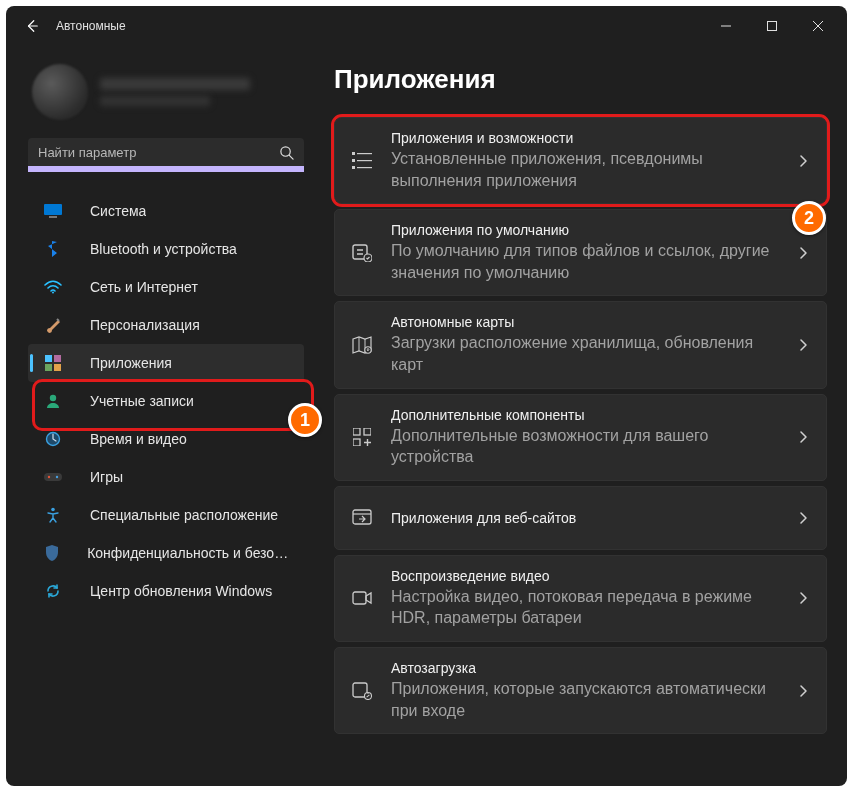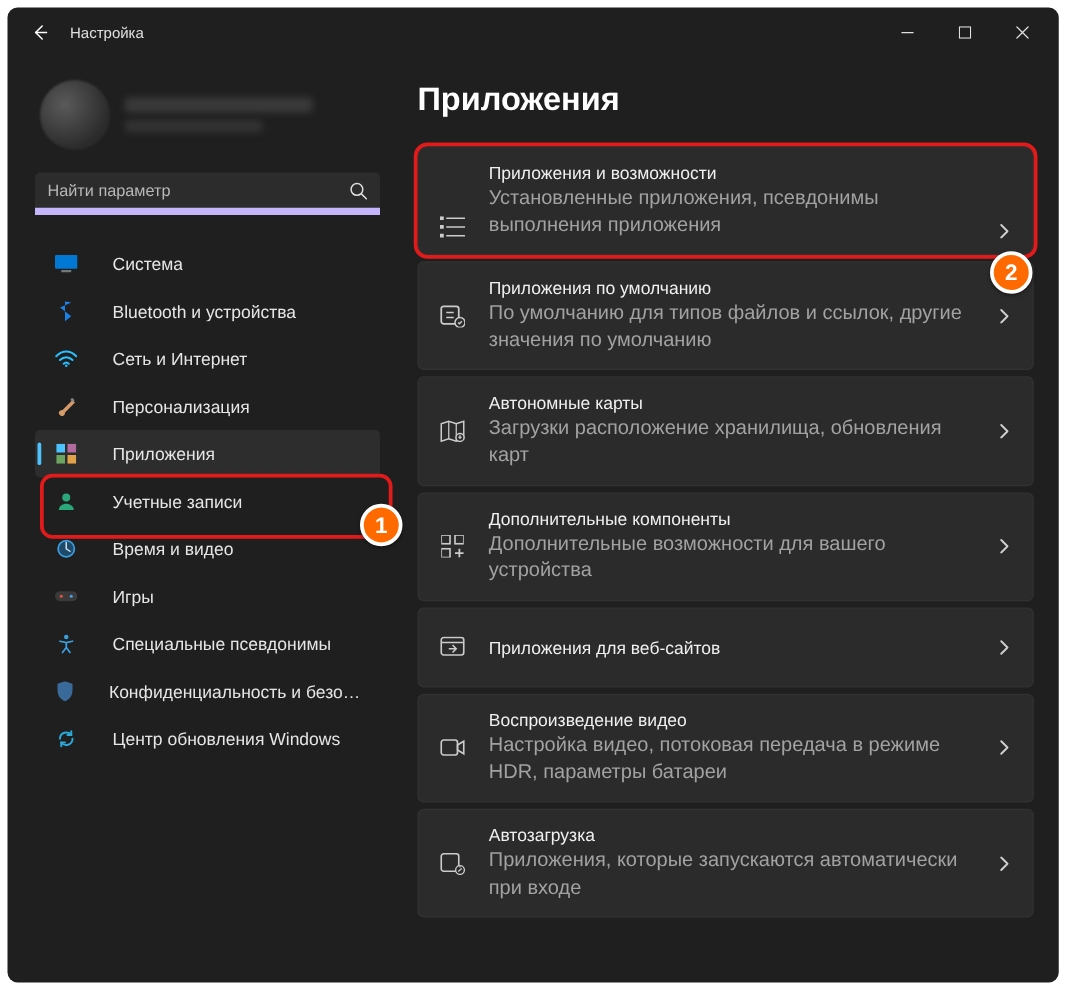--- a/index.html
+++ b/index.html
@@ -142,39 +142,38 @@
     color: #fff; font-weight: 700; font-size: 18px;
     display: flex; align-items: center; justify-content: center;
     z-index: 60;
     box-shadow: 0 1px 3px rgba(0,0,0,.5);
   }
   .badge1 { left: 282px; top: 397px; }
   .card.highlighted {
     outline: 3px solid #e11b1b;
     outline-offset: 0;
     border-radius: 8px;
-    align-items: flex-end;
   }
   .badge2 { left: 786px; top: 195px; }
 
   svg { display: block; }
 </style>
 </head>
 <body>
 
 <div class="window">
 
   <div class="titlebar">
     <div class="back-btn">
       <svg width="14" height="14" viewBox="0 0 16 16">
           <path d="M10 2 4 8l6 6" stroke="#fff" stroke-width="1.4" fill="none" stroke-linecap="round" stroke-linejoin="round"></path>
           <path d="M4 8h10" stroke="#fff" stroke-width="1.4" stroke-linecap="round"></path>
         </svg>
     </div>
-    <div class="title-text">Настройка</div>
+    <div class="title-text">Автономные</div>
     <div class="win-controls">
       <div class="win-btn">
           <svg width="10" height="10">
             <path d="M0 5h10" stroke="#e0e0e0" stroke-width="1"></path>
           </svg>
         </div>
       <div class="win-btn">
           <svg width="10" height="10">
             <rect x="0.5" y="0.5" width="9" height="9" stroke="#e0e0e0" fill="none"></rect>
           </svg>
@@ -283,21 +282,21 @@
             </span>
           <span class="label">Игры</span>
         </div>
         <div class="nav-item">
           <span class="icon">
               <svg width="16" height="16" viewBox="0 0 16 16">
                 <circle cx="8" cy="2.5" r="1.8" fill="#3aa0e0"></circle>
                 <path d="M3 6l5 1 5-1M8 7v4l-3 4M8 11l3 4" stroke="#3aa0e0" stroke-width="1.4" fill="none" stroke-linecap="round"></path>
               </svg>
             </span>
-          <span class="label">Специальные псевдонимы</span>
+          <span class="label">Специальные расположение</span>
         </div>
         <div class="nav-item">
           <span class="icon">
               <svg width="14" height="16" viewBox="0 0 14 16">
                 <path d="M7 0l6 2v5c0 5-3 8-6 9-3-1-6-4-6-9V2z" fill="#3a6a9a"></path>
               </svg>
             </span>
           <span class="label">Конфиденциальность и безопасность</span>
         </div>
         <div class="nav-item">

